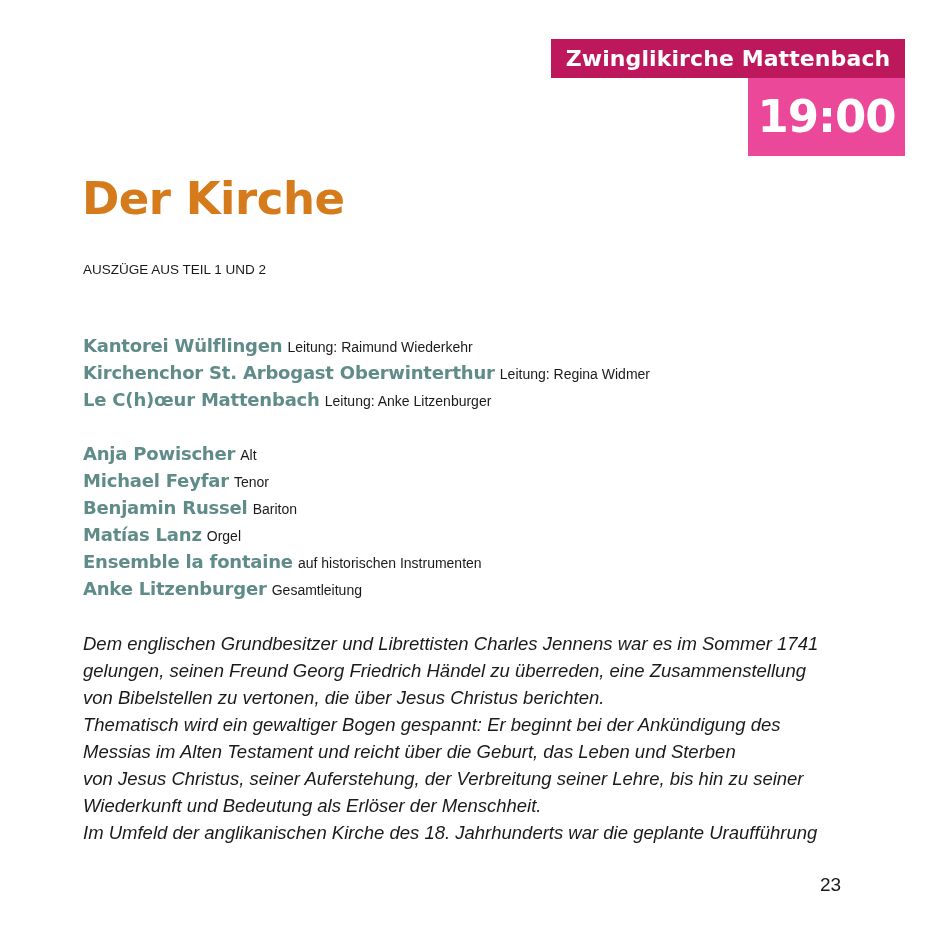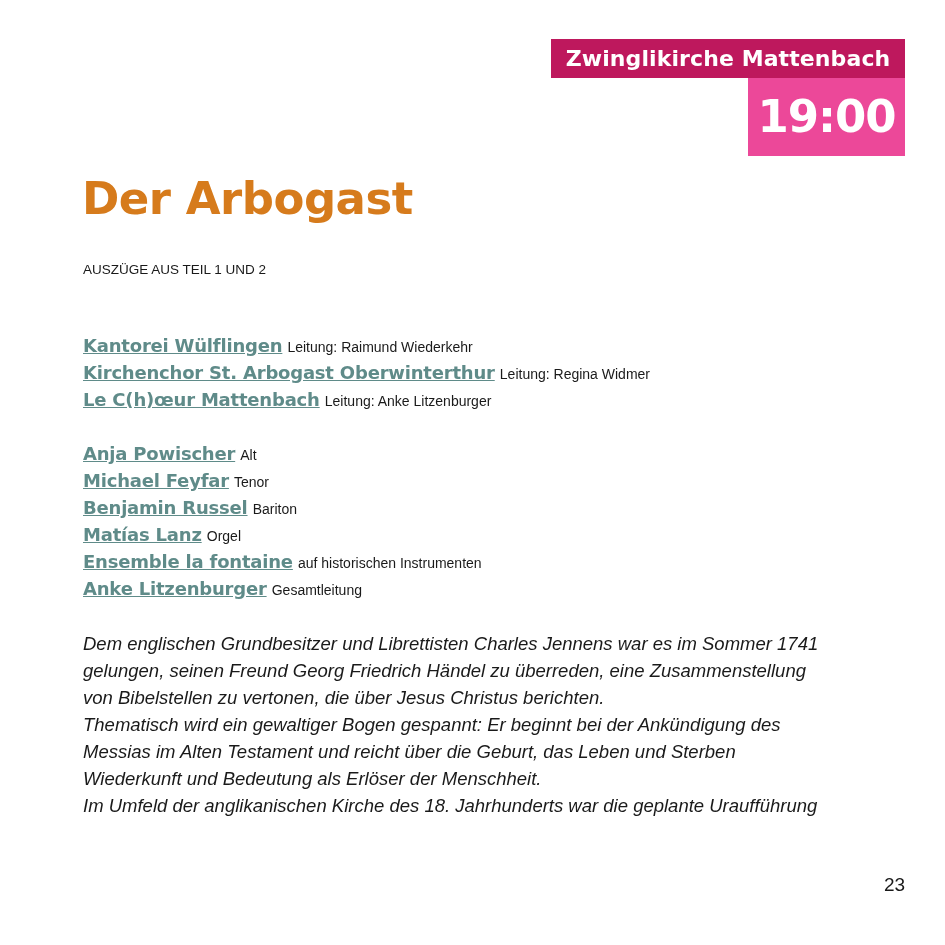--- a/index.html
+++ b/index.html
@@ -80,21 +80,20 @@
     }
     .row {
       white-space: nowrap;
       height: 27px;
     }
     .name {
       font-weight: bold;
       font-size: 18px;
       color: #5f8b89;
       letter-spacing: -0.2px;
-      text-decoration: underline;
     }
     .role {
       font-family: "Liberation Sans", sans-serif;
       font-size: 14px;
       color: #1a1a1a;
       margin-top: 32px;
     }
     .body-text {
       position: absolute;
       left: 83px;
@@ -102,34 +101,34 @@
       width: 800px;
       font-family: "Liberation Sans", sans-serif;
       font-size: 18.5px;
       line-height: 27px;
       color: #1a1a1a;
       font-style: italic;
     }
     .body-text div { white-space: nowrap; }
     .page-number {
       position: absolute;
-      left: 884px;
+      left: 820px;
       top: 874px;
       font-family: "Liberation Sans", sans-serif;
       font-size: 19px;
       color: #1a1a1a;
     }
   </style>
 </head>
 <body>
 
 <div class="venue-box">Zwinglikirche Mattenbach</div>
 <div class="time-box">19:00</div>
 
-<h1 class="title">Der Arbogast</h1>
+<h1 class="title">Der Kirche</h1>
 
 <div class="subtitle">
   <div>AUSZÜGE AUS TEIL 1 UND 2</div>
 </div>
 
 <div class="ensembles">
   <div class="row">
     <span class="name">Kantorei Wülflingen</span>
     <span class="role">Leitung: Raimund Wiederkehr</span>
   </div>
@@ -169,17 +168,18 @@
     <span class="role">Gesamtleitung</span>
   </div>
 </div>
 
 <div class="body-text">
   <div>Dem englischen Grundbesitzer und Librettisten Charles Jennens war es im Sommer 1741</div>
   <div>gelungen, seinen Freund Georg Friedrich Händel zu überreden, eine Zusammenstellung</div>
   <div>von Bibelstellen zu vertonen, die über Jesus Christus berichten.</div>
   <div>Thematisch wird ein gewaltiger Bogen gespannt: Er beginnt bei der Ankündigung des</div>
   <div>Messias im Alten Testament und reicht über die Geburt, das Leben und Sterben</div>
+  <div>von Jesus Christus, seiner Auferstehung, der Verbreitung seiner Lehre, bis hin zu seiner</div>
   <div>Wiederkunft und Bedeutung als Erlöser der Menschheit.</div>
   <div>Im Umfeld der anglikanischen Kirche des 18. Jahrhunderts war die geplante Uraufführung</div>
 </div>
 
 <div class="page-number">23</div>
 
 </body></html>

